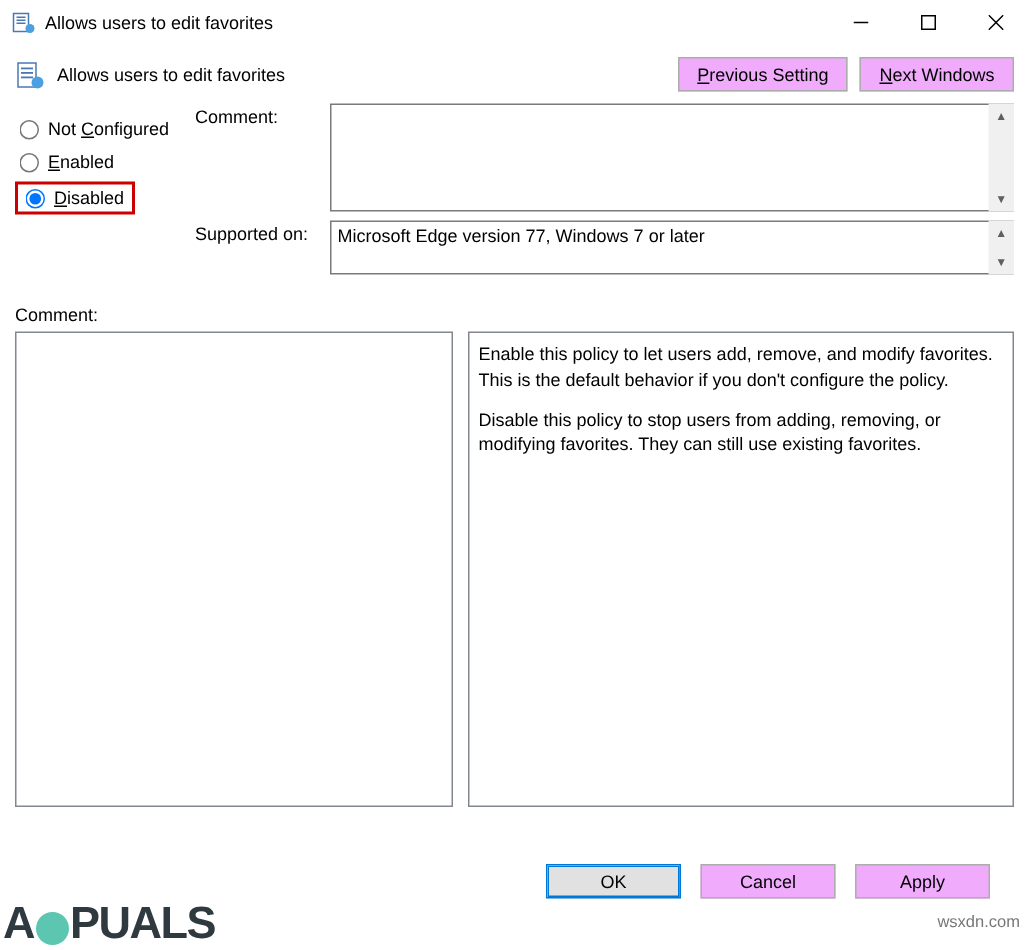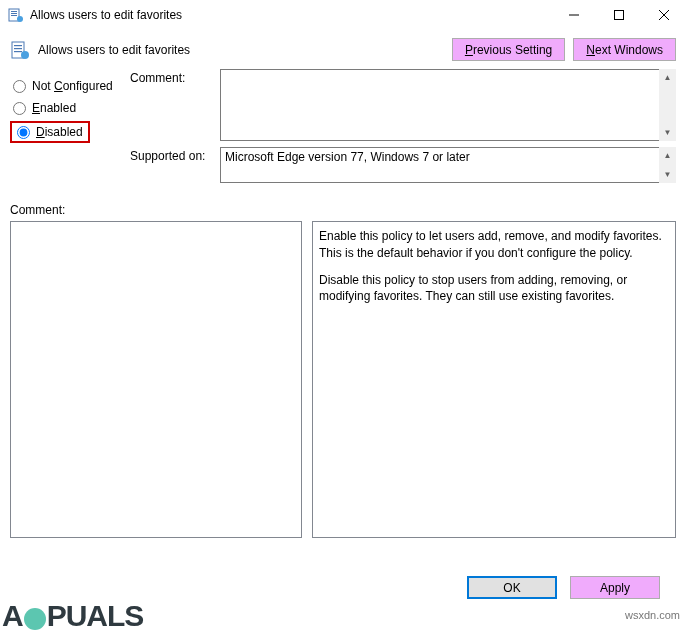--- a/index.html
+++ b/index.html
@@ -163,17 +163,18 @@
 <div class="panes">
   <div class="pane options"></div>
   <div class="pane help">
     <p>Enable this policy to let users add, remove, and modify favorites. This is the default behavior if you don't configure the policy.</p>
     <p>Disable this policy to stop users from adding, removing, or modifying favorites. They can still use existing favorites.</p>
   </div>
 </div>
 
 <div class="footer">
   <div class="btn default">OK</div>
+  <div class="btn">Cancel</div>
   <div class="btn">Apply</div>
 </div>
 
 <div class="watermark-left">A<span class="o"></span>PUALS</div>
 <div class="watermark-right">wsxdn.com</div>
 
 </body></html>

